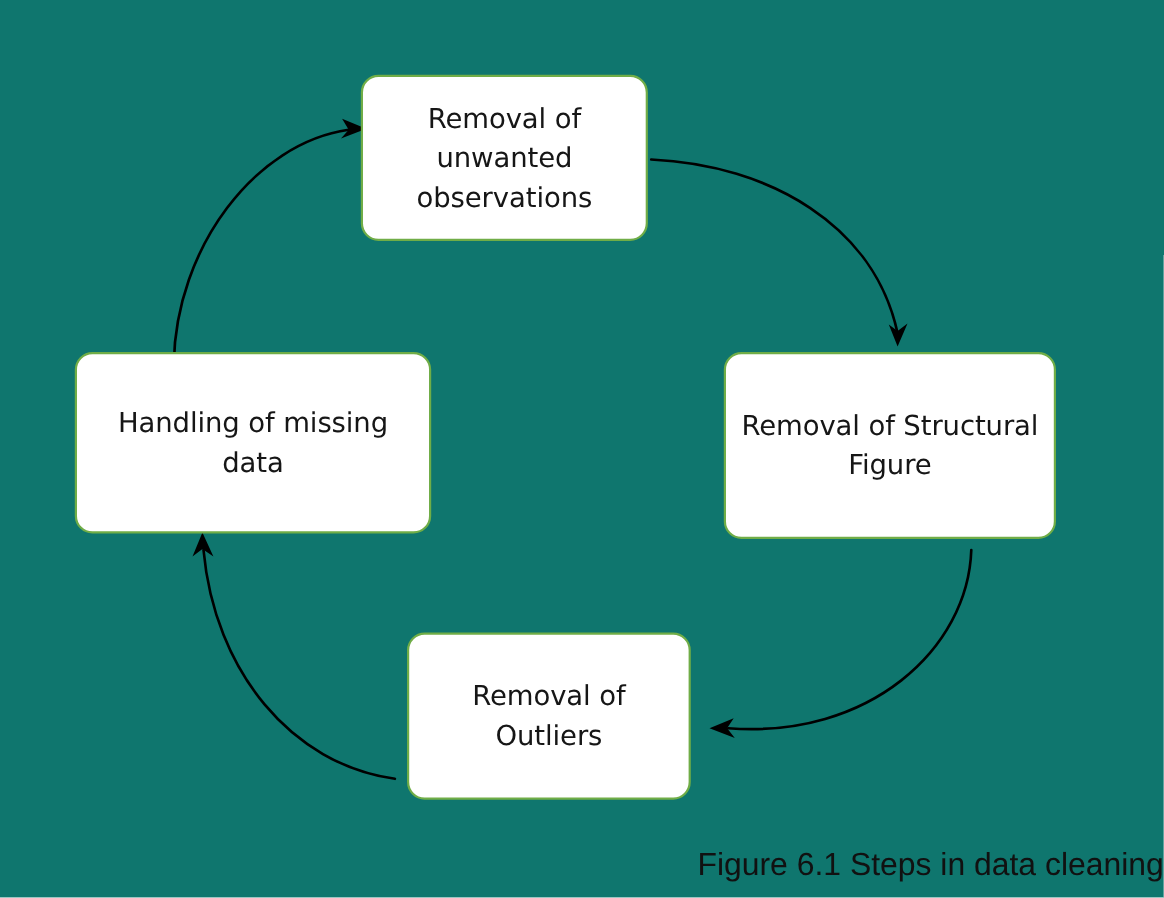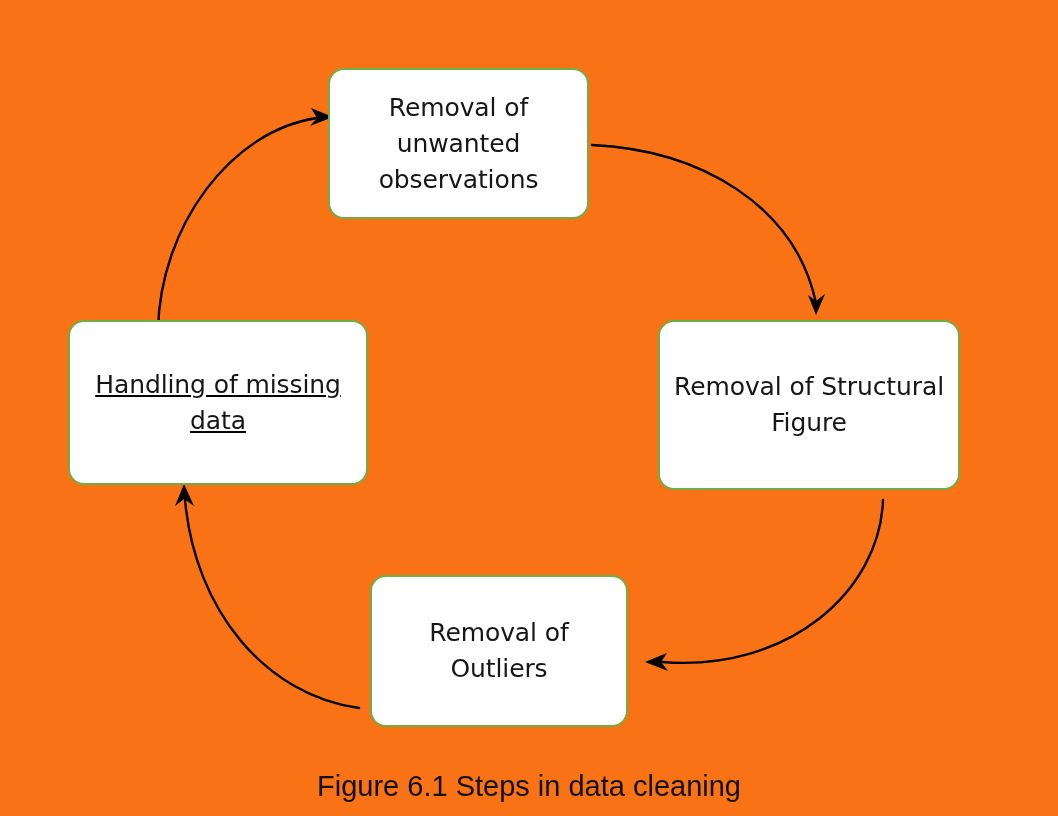--- a/index.html
+++ b/index.html
@@ -4,21 +4,21 @@
 <style>
   html, body {
     margin: 0;
     padding: 0;
     background: #ffffff;
   }
   #page {
     position: relative;
     width: 1058px;
     height: 816px;
-    background: #f97316;
+    background: #0f766e;
     overflow: hidden;
     font-family: "DejaVu Sans", sans-serif;
   }
   .diagram-svg {
     position: absolute;
     left: 0;
     top: 0;
     width: 1058px;
     height: 816px;
   }
@@ -40,28 +40,28 @@
     line-height: 36px;
     color: #161616;
     white-space: pre-line;
     letter-spacing: -0.1px;
     padding: 0 8px;
   }
   
   #node-top      { left: 328px; top: 68px;  width: 261px; height: 151px; }
   #node-right    { left: 658px; top: 320px; width: 302px; height: 170px; }
   #node-bottom   { left: 370px; top: 575px; width: 258px; height: 152px; }
-  #node-left     { left: 68px;  top: 320px; width: 300px; height: 165px; text-decoration: underline; }
+  #node-left     { left: 68px;  top: 320px; width: 324px; height: 165px; }
 
   .caption {
     position: absolute;
     left: 0;
     top: 770px;
     width: 1058px;
-    text-align: center;
+    text-align: right;
     font-family: "Liberation Sans", sans-serif;
     font-size: 29px;
     color: #111111;
     z-index: 3;
   }
 </style>
 </head>
 <body>
 
 <div id="page">

